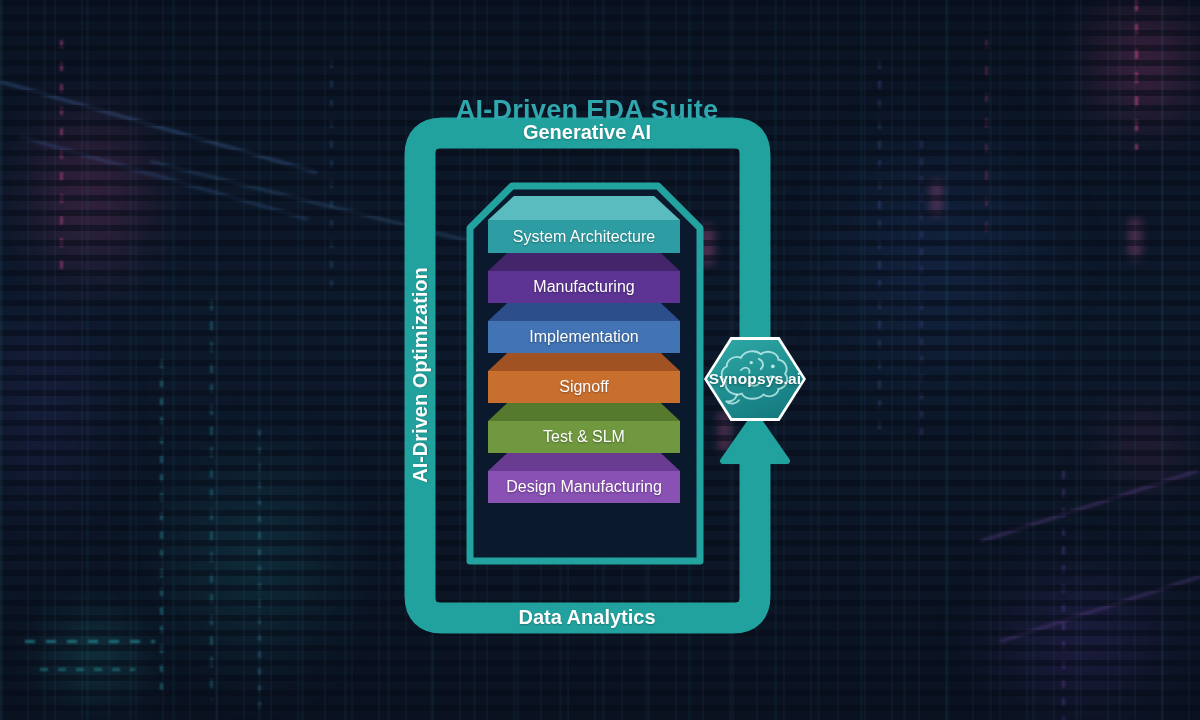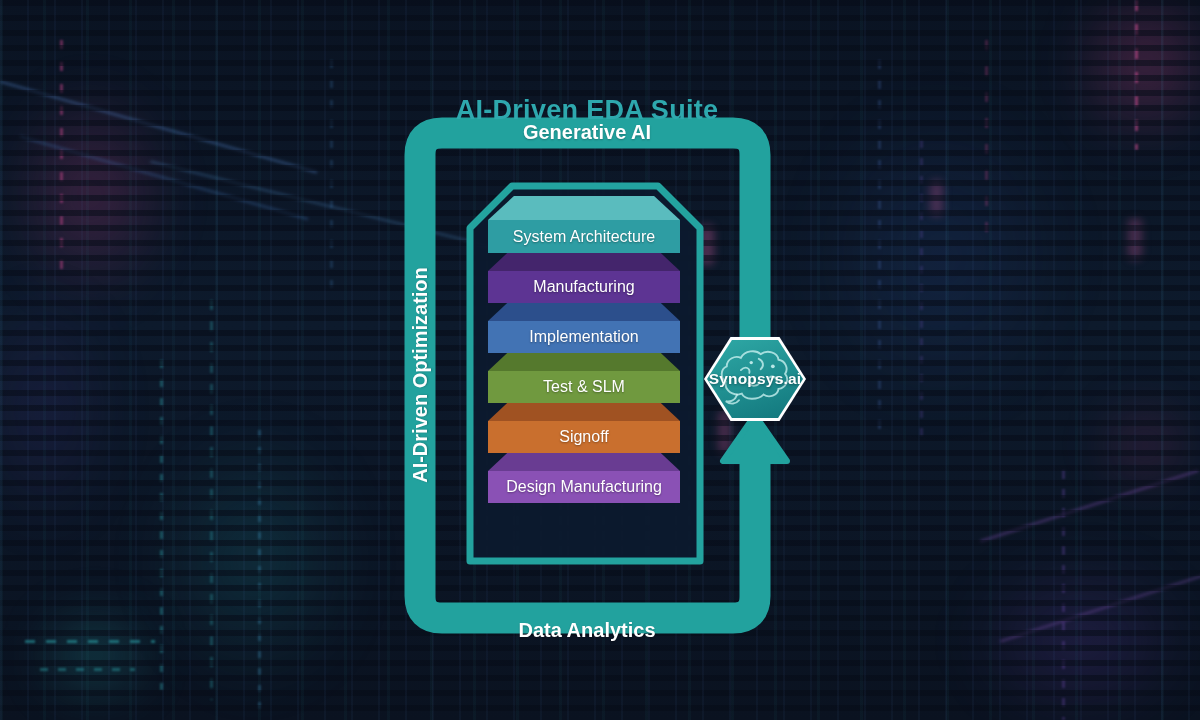--- a/index.html
+++ b/index.html
@@ -37,21 +37,21 @@
   
   .page-title {
     position:absolute; left:587px; top:83px; transform:translateX(-50%);
     font-size:27px; font-weight:bold; letter-spacing:0.3px; white-space:nowrap;
   }
   .loop-label {
     position:absolute; color:#fff; font-weight:bold; font-size:20px;
     white-space:nowrap; text-shadow:0 1px 2px rgba(0,0,0,0.25);
   }
   .loop-label.top    { left:587px; top:121px; transform:translateX(-50%); }
-  .loop-label.bottom { left:587px; top:606px; transform:translateX(-50%);margin-top:13px; }
+  .loop-label.bottom { left:587px; top:606px; transform:translateX(-50%); }
   .loop-label.left   { left:420px; top:375px; transform:translate(-50%,-50%) rotate(-90deg); }
 
   
   .stack { position:absolute; left:488px; top:196px; width:192px; }
   .slab { position:relative; }
   .slab-top {
     height:18px;
     clip-path:polygon(10% 0, 90% 0, 100% 100%, 0 100%);
   }
   .slab:first-child .slab-top {
@@ -140,26 +140,26 @@
     </div>
     <div class="slab">
       <div class="slab-top" style="background: rgb(68, 37, 108);"></div>
       <div class="slab-front" style="background: rgb(93, 52, 147);">Manufacturing</div>
     </div>
     <div class="slab">
       <div class="slab-top" style="background: rgb(44, 79, 140);"></div>
       <div class="slab-front" style="background: rgb(66, 115, 180);">Implementation</div>
     </div>
     <div class="slab">
+      <div class="slab-top" style="background: rgb(160, 82, 34);"></div>
+      <div class="slab-front" style="background: rgb(201, 111, 46);">Signoff</div>
+    </div>
+    <div class="slab">
       <div class="slab-top" style="background: rgb(85, 121, 45);"></div>
       <div class="slab-front" style="background: rgb(112, 153, 63);">Test &amp; SLM</div>
-    </div>
-    <div class="slab">
-      <div class="slab-top" style="background: rgb(160, 82, 34);"></div>
-      <div class="slab-front" style="background: rgb(201, 111, 46);">Signoff</div>
     </div>
     <div class="slab">
       <div class="slab-top" style="background: rgb(105, 60, 146);"></div>
       <div class="slab-front" style="background: rgb(138, 81, 181);">Design Manufacturing</div>
     </div>
   </div>
 
   <div class="hex-badge" style="background: rgb(255, 255, 255);">
     <div class="hex-inner" style="background: linear-gradient(160deg, rgb(47, 169, 166), rgb(17, 118, 124));">
       <svg class="hex-brain" viewBox="0 0 102 84">

